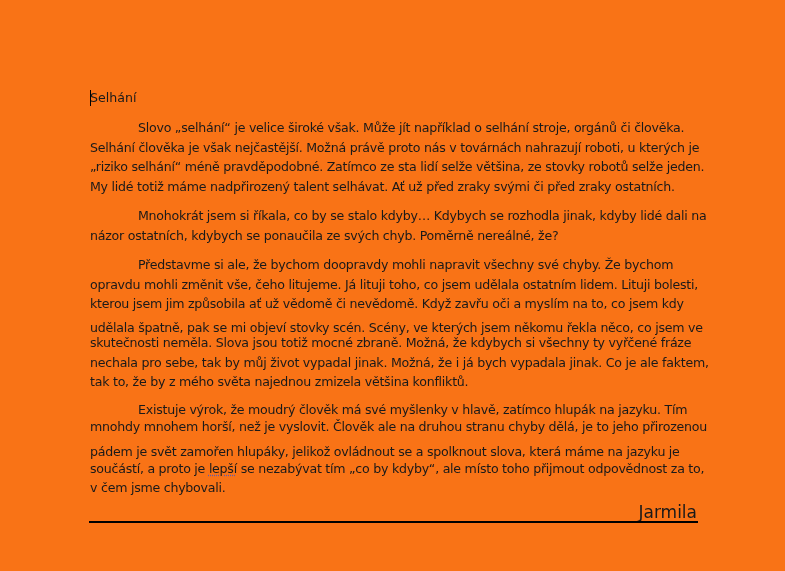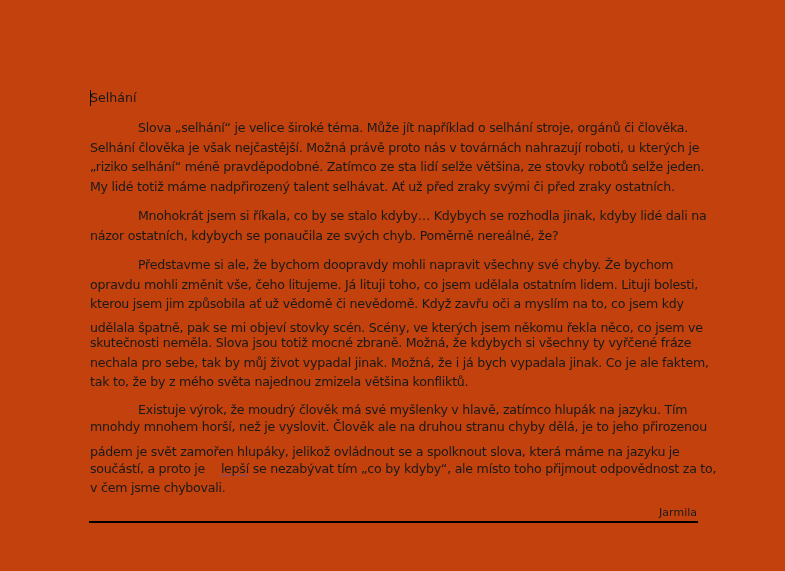--- a/index.html
+++ b/index.html
@@ -1,35 +1,35 @@
 <!DOCTYPE html>
 <html><head>
   <meta charset="utf-8">
   <style>
     html, body { margin: 0; padding: 0; background: #ffffff; }
     body { width: 785px; height: 571px; position: relative; overflow: hidden;
            font-family: "DejaVu Sans", sans-serif; color: #1a1a1a; }
-    .page { position: absolute; left: 0; top: 0; width: 785px; height: 571px; background: #c2410c; }
+    .page { position: absolute; left: 0; top: 0; width: 785px; height: 571px; background: #f97316; }
     .line { position: absolute; left: 90px; width: 610px; font-size: 12.6px; line-height: 19.5px;
             white-space: nowrap; letter-spacing: -0.25px; }
     .title { position: absolute; left: 90px; top: 88px; font-size: 12.6px; line-height: 19.5px; }
     .cursor { position: absolute; left: 90px; top: 90px; width: 1px; height: 16px; background: #000; }
     .indent { padding-left: 48px; }
-    .squiggle { text-decoration: underline dotted #5a5ab8; text-underline-offset: 2px; margin-left: 12px; }
+    .squiggle { text-decoration: underline dotted #5a5ab8; text-underline-offset: 2px; }
     .rule { position: absolute; left: 89px; top: 521px; width: 609px; height: 1.5px; background: #000; }
-    .sign { position: absolute; right: 88px; top: 503px; font-size: 11px; line-height: 19.5px; }
+    .sign { position: absolute; right: 88px; top: 503px; font-size: 17px; line-height: 19.5px; }
   </style>
 </head>
 <body>
 
 <div class="page">
   <div class="cursor"></div>
   <div class="title">Selhání</div>
 
-  <div class="line indent" style="top:118px">Slova „selhání“ je velice široké téma. Může jít například o selhání stroje, orgánů či člověka.</div>
+  <div class="line indent" style="top:118px">Slovo „selhání“ je velice široké však. Může jít například o selhání stroje, orgánů či člověka.</div>
   <div class="line" style="top:137.5px">Selhání člověka je však nejčastější. Možná právě proto nás v továrnách nahrazují roboti, u kterých je</div>
   <div class="line" style="top:157px">„riziko selhání“ méně pravděpodobné. Zatímco ze sta lidí selže většina, ze stovky robotů selže jeden.</div>
   <div class="line" style="top:176.5px">My lidé totiž máme nadpřirozený talent selhávat. Ať už před zraky svými či před zraky ostatních.</div>
 
   <div class="line indent" style="top:206px">Mnohokrát jsem si říkala, co by se stalo kdyby… Kdybych se rozhodla jinak, kdyby lidé dali na</div>
   <div class="line" style="top:225.5px">názor ostatních, kdybych se ponaučila ze svých chyb. Poměrně nereálné, že?</div>
 
   <div class="line indent" style="top:255px">Představme si ale, že bychom doopravdy mohli napravit všechny své chyby. Že bychom</div>
   <div class="line" style="top:274.5px">opravdu mohli změnit vše, čeho litujeme. Já lituji toho, co jsem udělala ostatním lidem. Lituji bolesti,</div>
   <div class="line" style="top:294px">kterou jsem jim způsobila ať už vědomě či nevědomě. Když zavřu oči a myslím na to, co jsem kdy</div>

